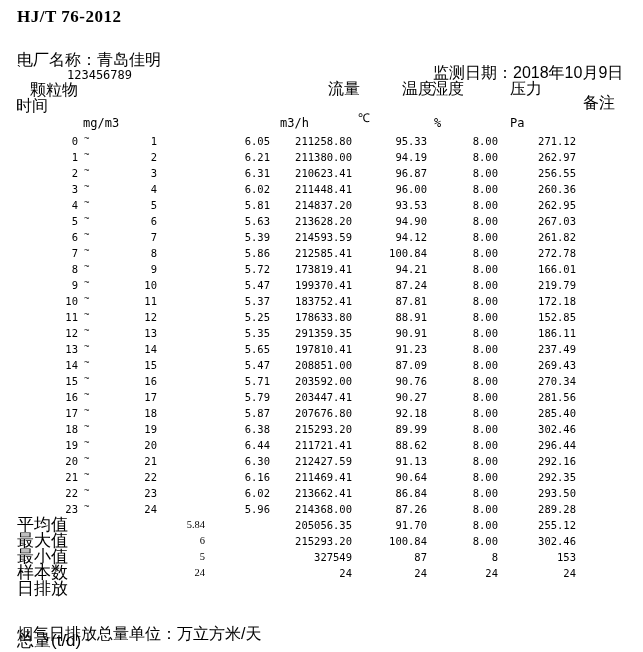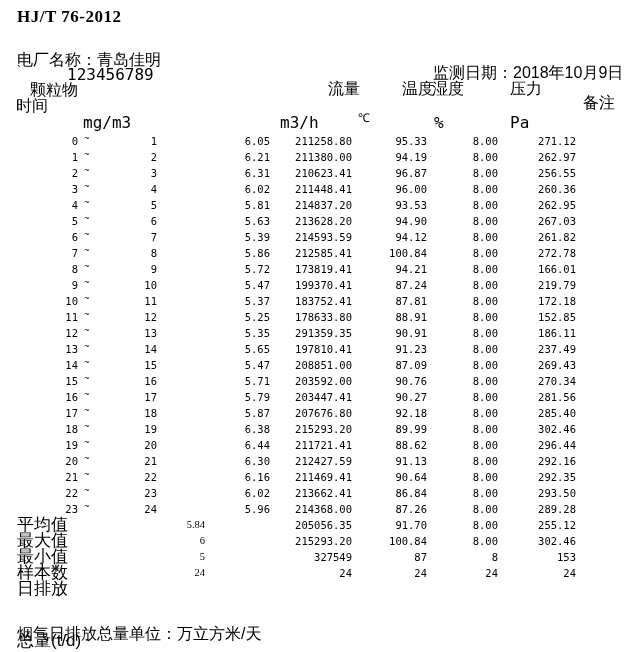--- a/index.html
+++ b/index.html
@@ -2,21 +2,21 @@
 <html><head>
 <meta charset="utf-8">
 <style>
   html,body { margin:0; padding:0; background:#ffffff; }
   .page {
     position:relative; width:643px; height:652px; background:#ffffff;
     color:#000; font-family:"Liberation Sans", sans-serif; overflow:hidden;
   }
   .abs { position:absolute; white-space:pre; }
   .cjk { font-size:16px; line-height:14px; font-family:"Liberation Sans", sans-serif; }
-  .num { font-family:"DejaVu Sans Mono", monospace; font-size:16px; line-height:12px; }
+  .num { font-family:"DejaVu Sans Mono", monospace; font-size:12px; line-height:12px; }
   .standard {
     left:17px; top:7px; font-family:"Liberation Serif", serif;
     font-weight:bold; font-size:17px; letter-spacing:0.5px;
   }
   .title {
     left:214px; top:24px; font-weight:bold; font-size:21px;
     letter-spacing:1px; font-family:"Liberation Sans", sans-serif;
   }
   .plant-line { left:17px; top:53px; }
   .backtick { left:17px; top:64px; font-size:12px; }

